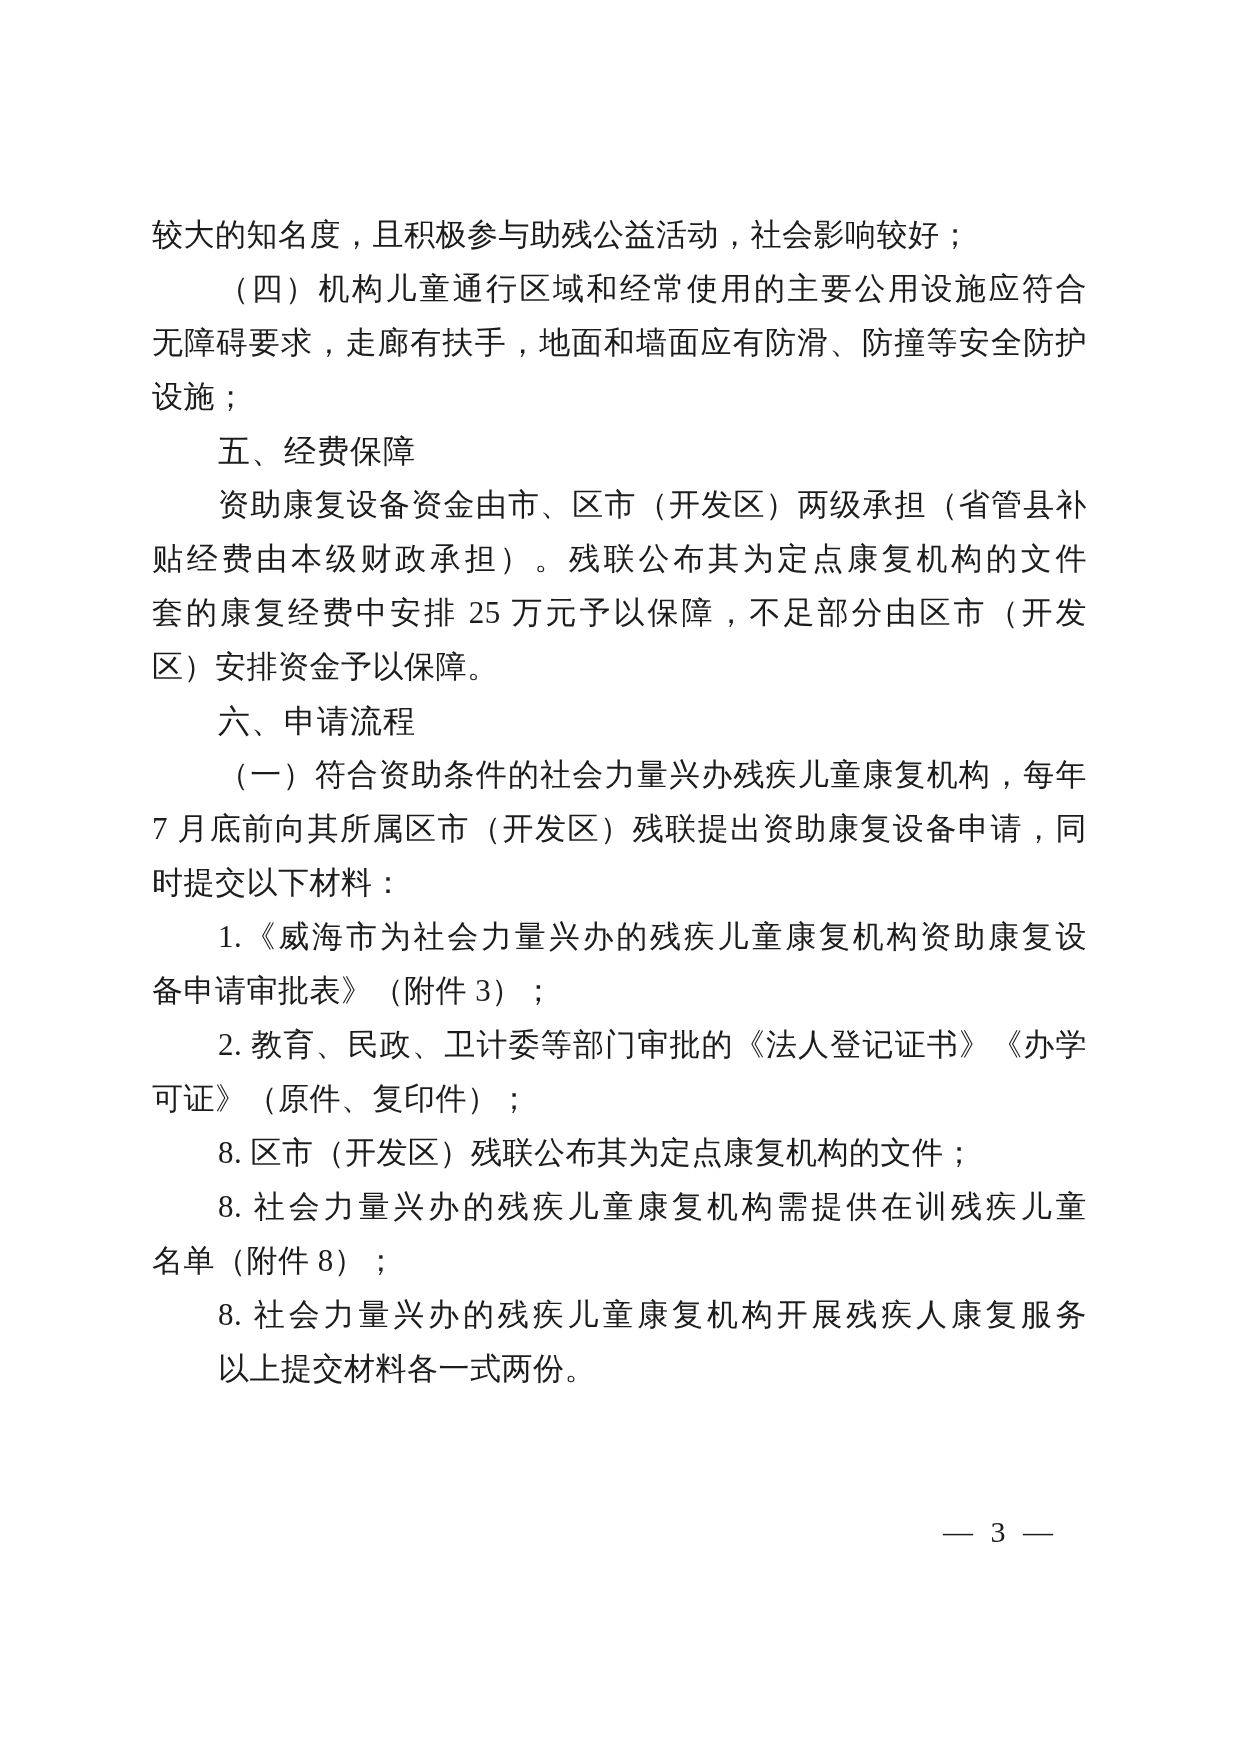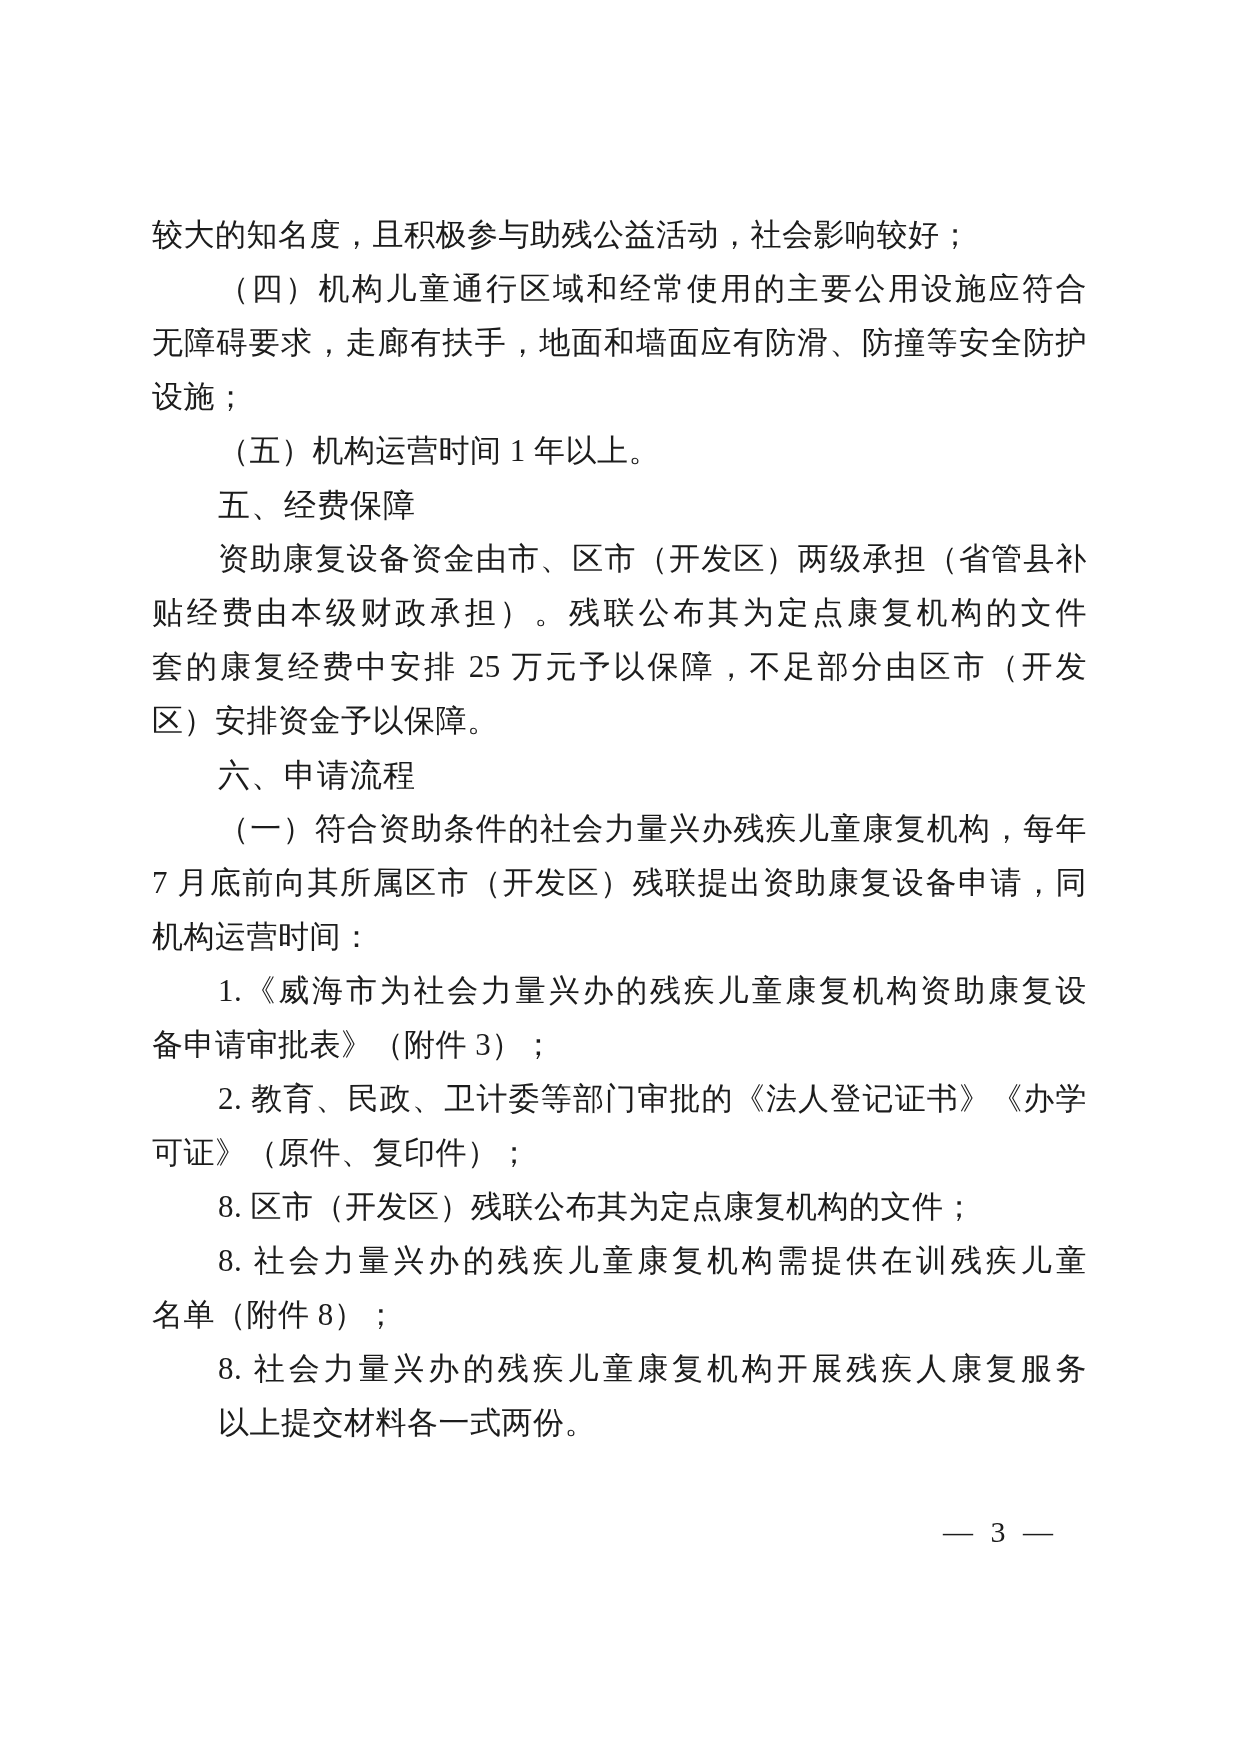--- a/index.html
+++ b/index.html
@@ -59,30 +59,29 @@
 </style>
 </head>
 <body>
 
 <div class="page">
   <div class="text-block" id="lines-container">
       <div class="doc-line">较大的知名度，且积极参与助残公益活动，社会影响较好；</div>
       <div class="doc-line indent fill">（四）机构儿童通行区域和经常使用的主要公用设施应符合</div>
       <div class="doc-line fill">无障碍要求，走廊有扶手，地面和墙面应有防滑、防撞等安全防护</div>
       <div class="doc-line">设施；</div>
-      <div class="doc-line indent">（五）机构运营时间 1 年以上。</div>
       <div class="doc-line heading indent">五、经费保障</div>
       <div class="doc-line indent fill">资助康复设备资金由市、区市（开发区）两级承担（省管县补</div>
       <div class="doc-line fill">贴经费由本级财政承担）。残联公布其为定点康复机构的文件</div>
       <div class="doc-line fill">套的康复经费中安排 25 万元予以保障，不足部分由区市（开发</div>
       <div class="doc-line">区）安排资金予以保障。</div>
       <div class="doc-line heading indent">六、申请流程</div>
       <div class="doc-line indent fill">（一）符合资助条件的社会力量兴办残疾儿童康复机构，每年</div>
       <div class="doc-line fill">7 月底前向其所属区市（开发区）残联提出资助康复设备申请，同</div>
-      <div class="doc-line">机构运营时间：</div>
+      <div class="doc-line">时提交以下材料：</div>
       <div class="doc-line indent fill">1.《威海市为社会力量兴办的残疾儿童康复机构资助康复设</div>
       <div class="doc-line">备申请审批表》（附件 3）；</div>
       <div class="doc-line indent fill">2. 教育、民政、卫计委等部门审批的《法人登记证书》《办学许</div>
       <div class="doc-line">可证》（原件、复印件）；</div>
       <div class="doc-line indent">8. 区市（开发区）残联公布其为定点康复机构的文件；</div>
       <div class="doc-line indent fill">8. 社会力量兴办的残疾儿童康复机构需提供在训残疾儿童</div>
       <div class="doc-line">名单（附件 8）；</div>
       <div class="doc-line indent fill">8. 社会力量兴办的残疾儿童康复机构开展残疾人康复服务</div>
       <div class="doc-line indent">以上提交材料各一式两份。</div>
     </div>

